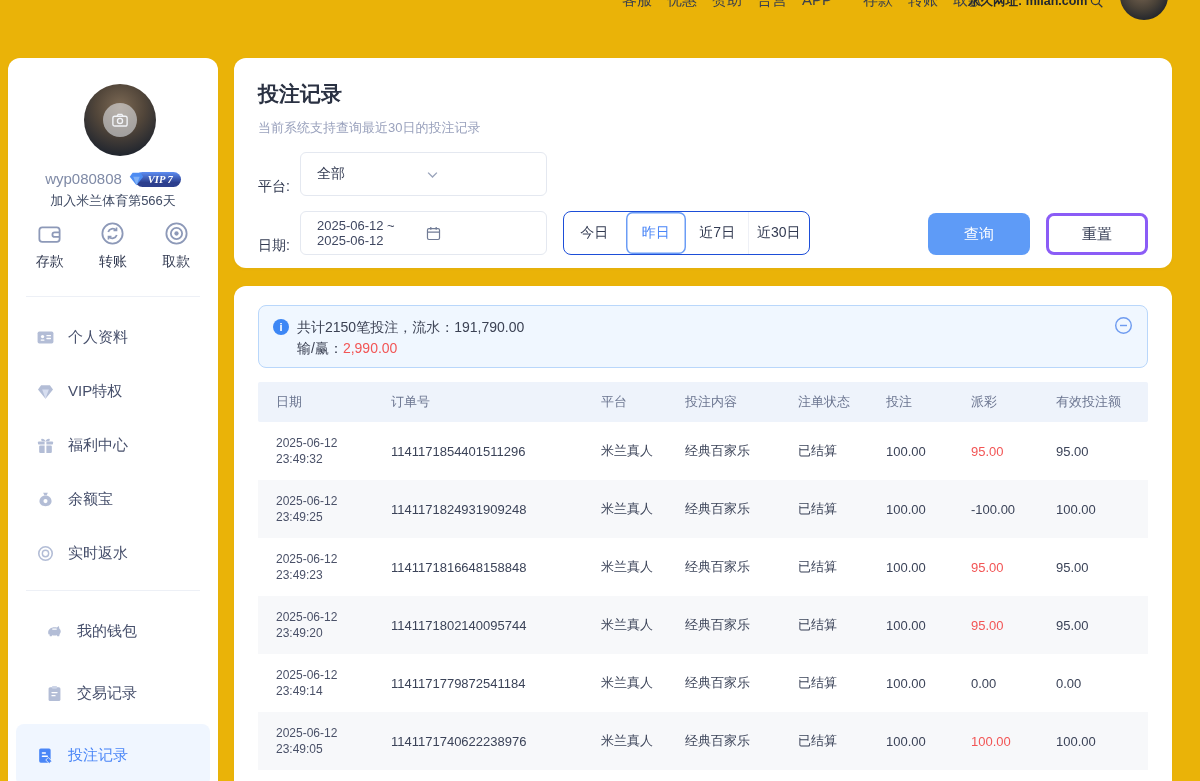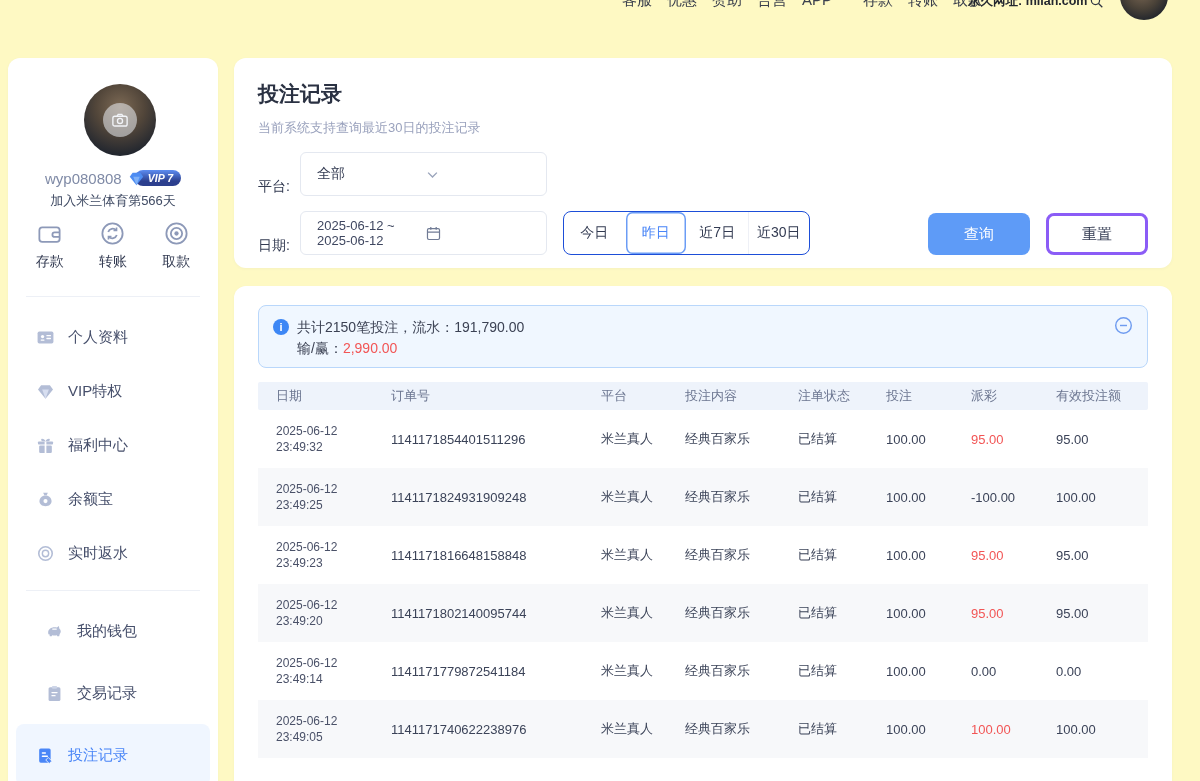--- a/index.html
+++ b/index.html
@@ -1,17 +1,17 @@
 <!DOCTYPE html>
 <html><head>
 <meta charset="utf-8">
 <style>
   * { margin:0; padding:0; box-sizing:border-box; }
   body { font-family:"Liberation Sans","DejaVu Sans",sans-serif; background:#eef0f8; }
-  #screen { position:relative; width:1200px; height:781px; overflow:hidden; background:#fef9c3; }
+  #screen { position:relative; width:1200px; height:781px; overflow:hidden; background:#eab308; }
 
   
   .nav-links { position:absolute; top:-9px; left:622px; display:flex; gap:15px;
     font-size:15px; color:#3b404d; white-space:nowrap; }
   .nav-links .nav-item { cursor:pointer; }
   .nav-links .nav-item:nth-child(6) { margin-left:16px; }
   .site-label { position:absolute; top:-7px; left:968px; display:flex; align-items:center; gap:2px;
     font-size:12.5px; font-weight:bold; color:#23272f; white-space:nowrap; }
   .nav-avatar { position:absolute; top:-28px; left:1120px; width:48px; height:48px; border-radius:50%;
     background:radial-gradient(circle at 45% 40%, #7a6753 0%, #4a4238 45%, #1d222b 80%); }
@@ -20,21 +20,21 @@
 
   
   .sidebar { left:8px; top:58px; width:210px; height:760px; }
   .avatar { position:absolute; left:76px; top:26px; width:72px; height:72px; border-radius:50%;
     background:radial-gradient(circle at 50% 32%, #7d6a55 0%, #52463a 40%, #23272f 78%); }
   .cam-overlay { position:absolute; left:19px; top:19px; width:34px; height:34px; border-radius:50%;
     background:rgba(235,238,244,.55); display:flex; align-items:center; justify-content:center; }
   .user-line { position:absolute; top:112px; left:0; width:100%; display:flex; justify-content:center;
     align-items:center; gap:6px; }
   .username { font-size:15px; color:#7f8aa6; }
-  .vip-badge { position:relative; display:flex; align-items:flex-start; height:17px; }
+  .vip-badge { position:relative; display:flex; align-items:flex-end; height:17px;font-family:Liberation Serif, serif; }
   .vip-pill { background:linear-gradient(180deg,#5d8df2 0%,#2c3f8e 70%); color:#fff; font-size:10.5px;
     font-weight:bold; font-style:italic; border-radius:9px; padding:2px 8px 2px 13px; margin-left:-10px; }
   .join-text { position:absolute; top:134px; width:100%; text-align:center; font-size:13px; color:#3f4a63; }
   .quick-actions { position:absolute; top:162px; left:10px; right:10px; display:flex; }
   .qa { flex:1; display:flex; flex-direction:column; align-items:center; gap:6px; cursor:pointer; }
   .qa-label { font-size:14px; color:#333b52; }
   .sb-divider { position:absolute; left:18px; right:18px; height:1px; background:#edf0f6; }
   .menu { position:absolute; top:252px; left:0; width:100%; }
   .mi { display:flex; align-items:center; gap:13px; height:54px; padding-left:28px;
     font-size:15px; color:#464f6b; cursor:pointer; }
@@ -69,21 +69,21 @@
   
   .table-card { left:234px; top:286px; width:938px; height:520px; padding:19px 24px; }
   .banner { height:63px; background:#f0f7ff; border:1px solid #b9d7fb; border-radius:8px;
     display:flex; padding:11px 14px 0 14px; position:relative; }
   .info-ic { width:16px; height:16px; border-radius:50%; background:#3d87f5; color:#fff; font-size:11px;
     font-weight:bold; display:flex; align-items:center; justify-content:center; margin:2px 8px 0 0; flex:none; }
   .banner-lines { font-size:14px; color:#3c4254; line-height:21px; }
   .red { color:#f25555;text-align:right; }
   .collapse-ic { position:absolute; right:14px; top:10px; cursor:pointer; line-height:0; }
 
-  .thead { margin-top:14px; height:28px; background:#eef3fb; border-radius:2px; display:grid;
+  .thead { margin-top:14px; height:40px; background:#eef3fb; border-radius:2px; display:grid;
     grid-template-columns:115px 210px 84px 113px 88px 85px 85px 1fr; align-items:center;
     padding-left:18px; font-size:13px; color:#6b7590; }
   .tbody .trow { display:grid; grid-template-columns:115px 210px 84px 113px 88px 85px 85px 1fr;
     align-items:center; padding-left:18px; height:58px; font-size:13px; color:#3b4358; }
   .tbody .trow:nth-child(even) { background:#f7f8fa; }
   .cdate { display:flex; flex-direction:column; font-size:12px; color:#4a5168; line-height:16px; }
   .cell.payout[data-color="red"] { color:#f25555; }
 
   svg { display:block; }
 </style>

